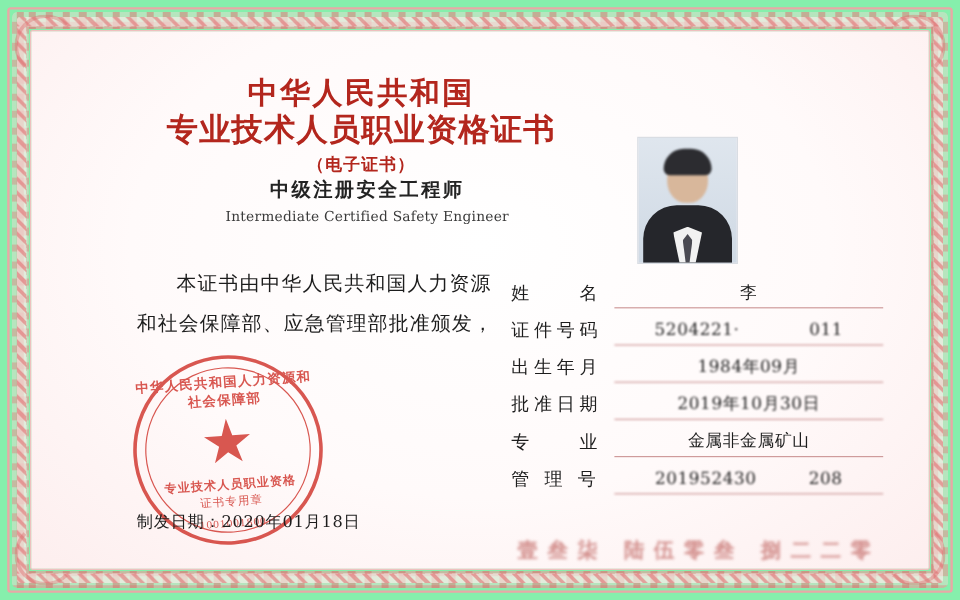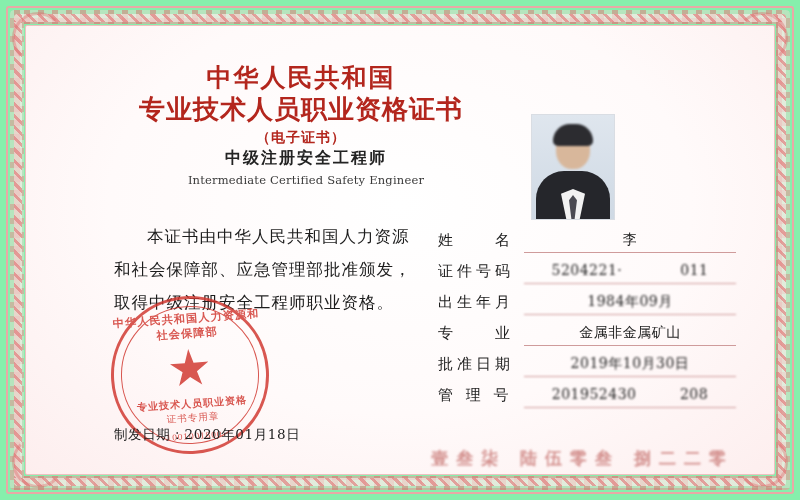--- a/index.html
+++ b/index.html
@@ -215,23 +215,22 @@
 
   
   .fields {
     position: absolute;
     left: 400px;
     top: 200px;
     width: 310px;
   }
   .field-row {
     display: flex;
-    align-items: center;
+    align-items: flex-end;
     height: 31px;
-    margin-left: 12px;
   }
   .field-label {
     width: 86px;
     font-size: 15px;
     color: #1d1d1d;
     letter-spacing: 4px;
     padding-bottom: 3px;
     white-space: nowrap;
   }
   .field-value {
@@ -363,21 +362,20 @@
     </div>
 
     <div class="cert-name">
       <div class="cert-name-cn">中级注册安全工程师</div>
       <div class="cert-name-en">Intermediate Certified Safety Engineer</div>
     </div>
 
     <div class="body-text">
       <p class="indent">本证书由中华人民共和国人力资源</p>
       <p>和社会保障部、应急管理部批准颁发，</p>
-      <p>取得中级注册安全工程师职业资格。</p>
     </div>
 
     <div class="photo">
       <div class="body"></div>
       <div class="head"></div>
       <div class="hair"></div>
       <div class="shirt"></div>
       <div class="tie"></div>
     </div>
 
@@ -388,26 +386,26 @@
       </div>
       <div class="field-row">
         <div class="field-label">证件号码</div>
         <div class="field-value blurred">5204221·　　　　011</div>
       </div>
       <div class="field-row">
         <div class="field-label">出生年月</div>
         <div class="field-value blurred">1984年09月</div>
       </div>
       <div class="field-row">
+        <div class="field-label">批准日期</div>
+        <div class="field-value blurred">2019年10月30日</div>
+      </div>
+      <div class="field-row">
         <div class="field-label">专　　业</div>
         <div class="field-value">金属非金属矿山</div>
-      </div>
-      <div class="field-row">
-        <div class="field-label">批准日期</div>
-        <div class="field-value blurred">2019年10月30日</div>
       </div>
       <div class="field-row">
         <div class="field-label">管 理 号</div>
         <div class="field-value blurred">201952430　　　208</div>
       </div>
     </div>
 
     <div class="seal">
       <div class="seal-inner-ring"></div>
       <div class="seal-top-text">中华人民共和国人力资源和社会保障部</div>

